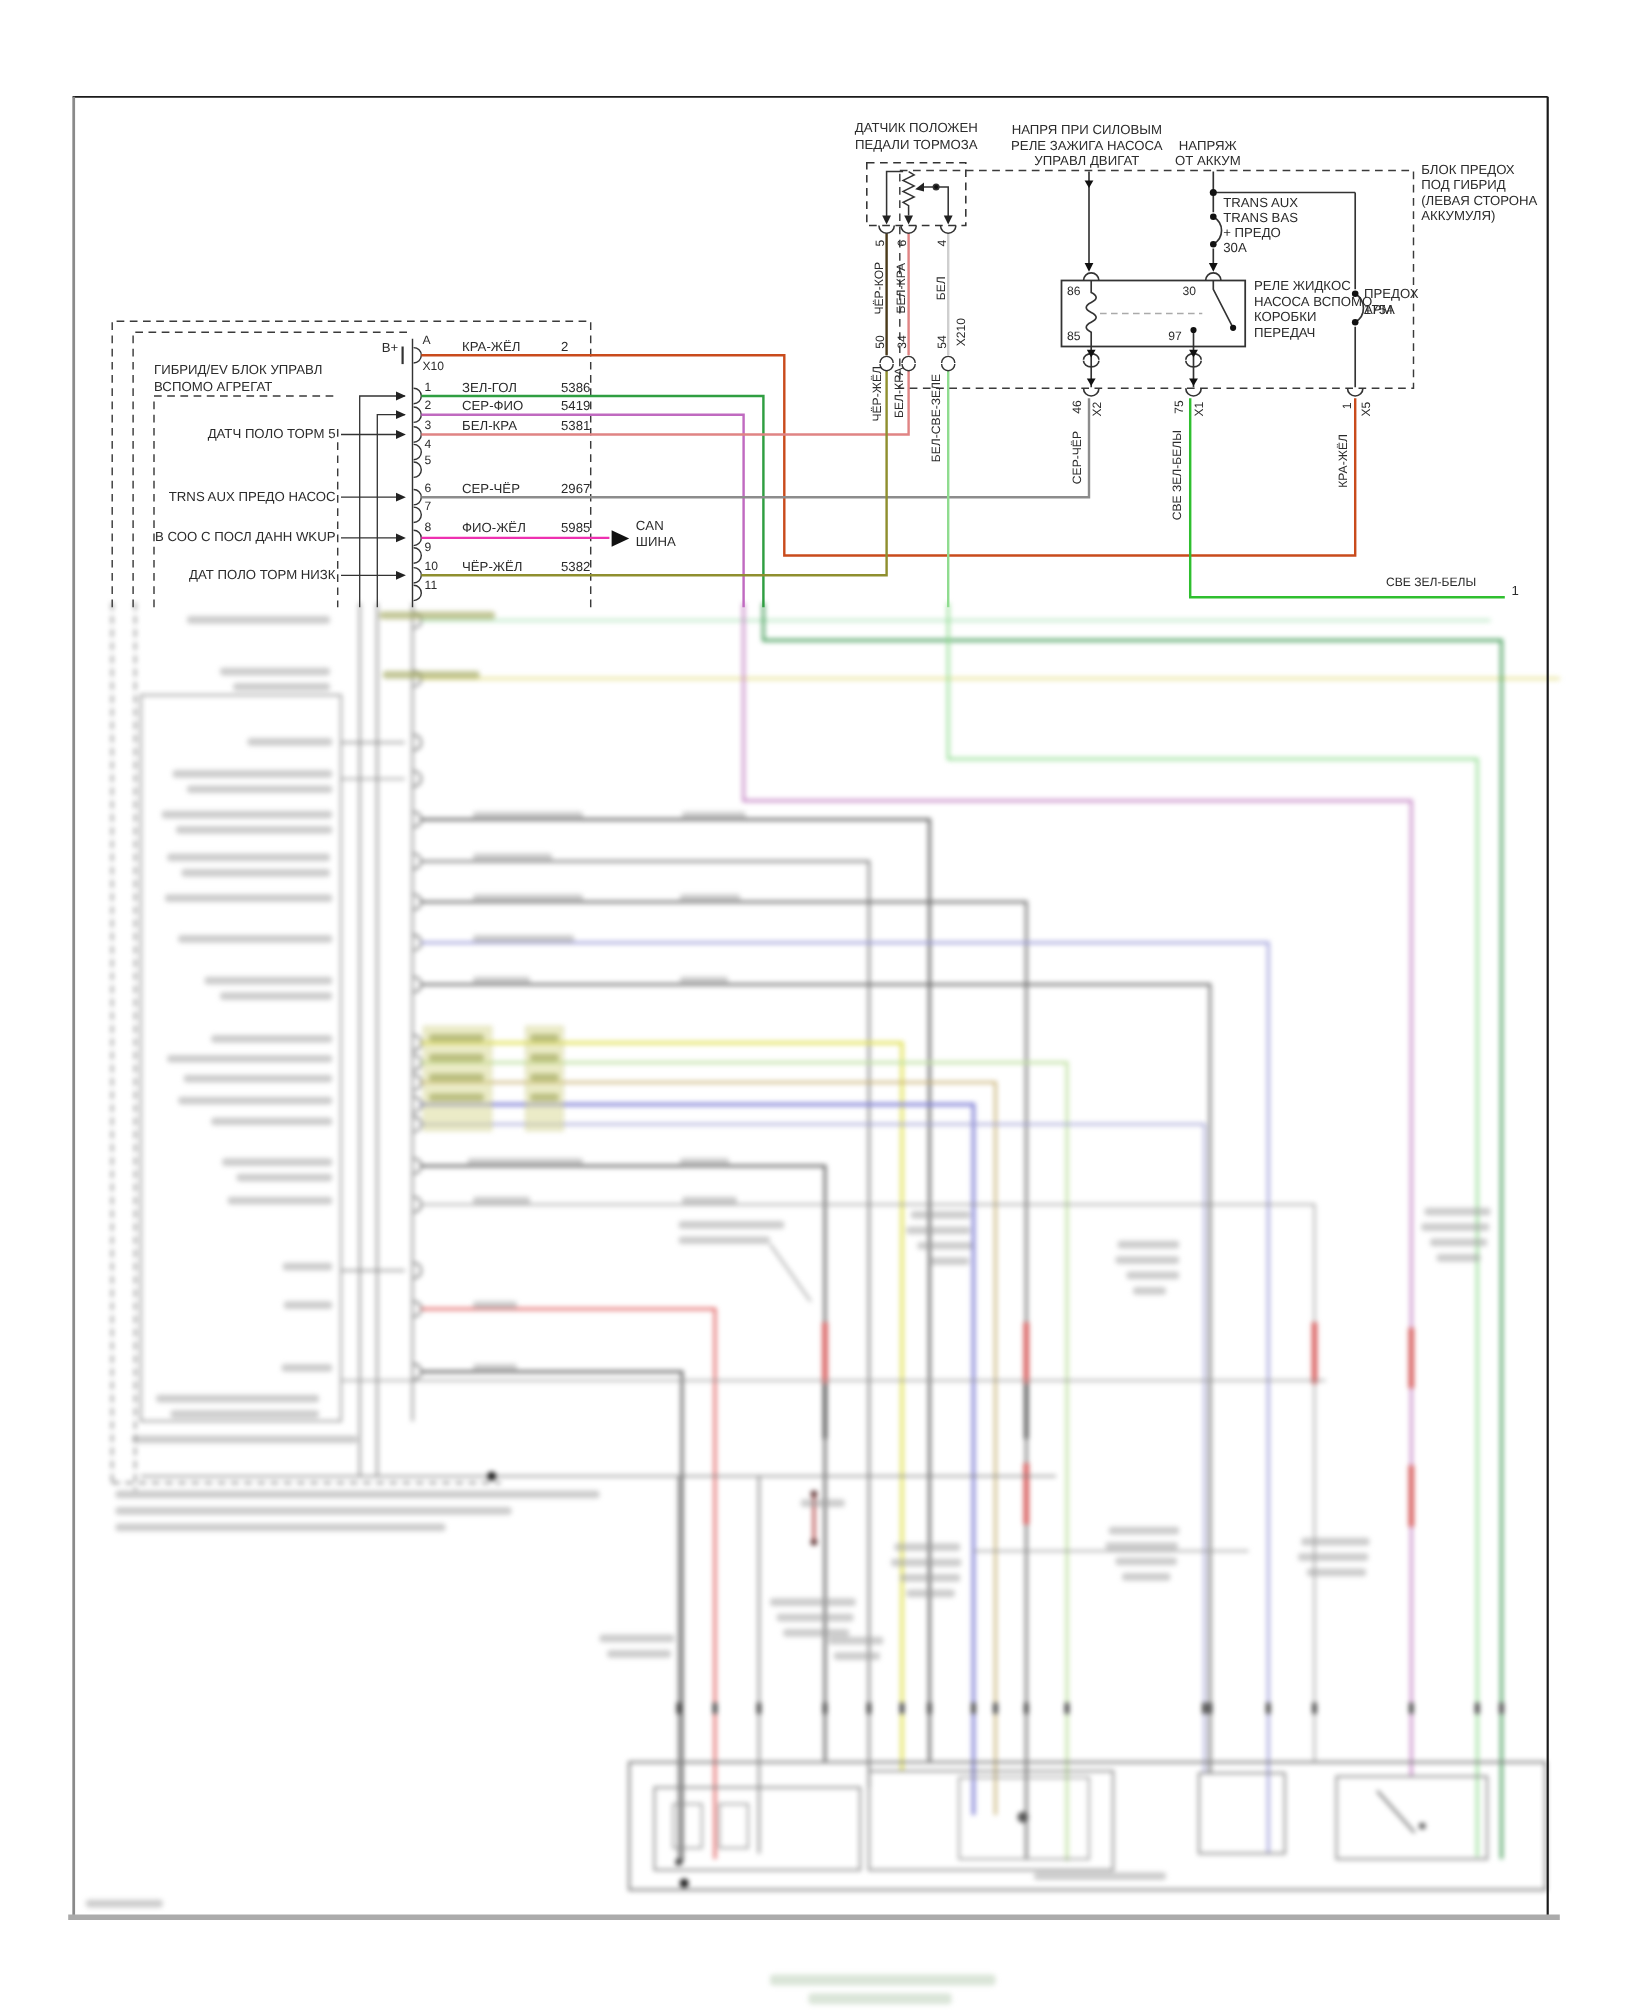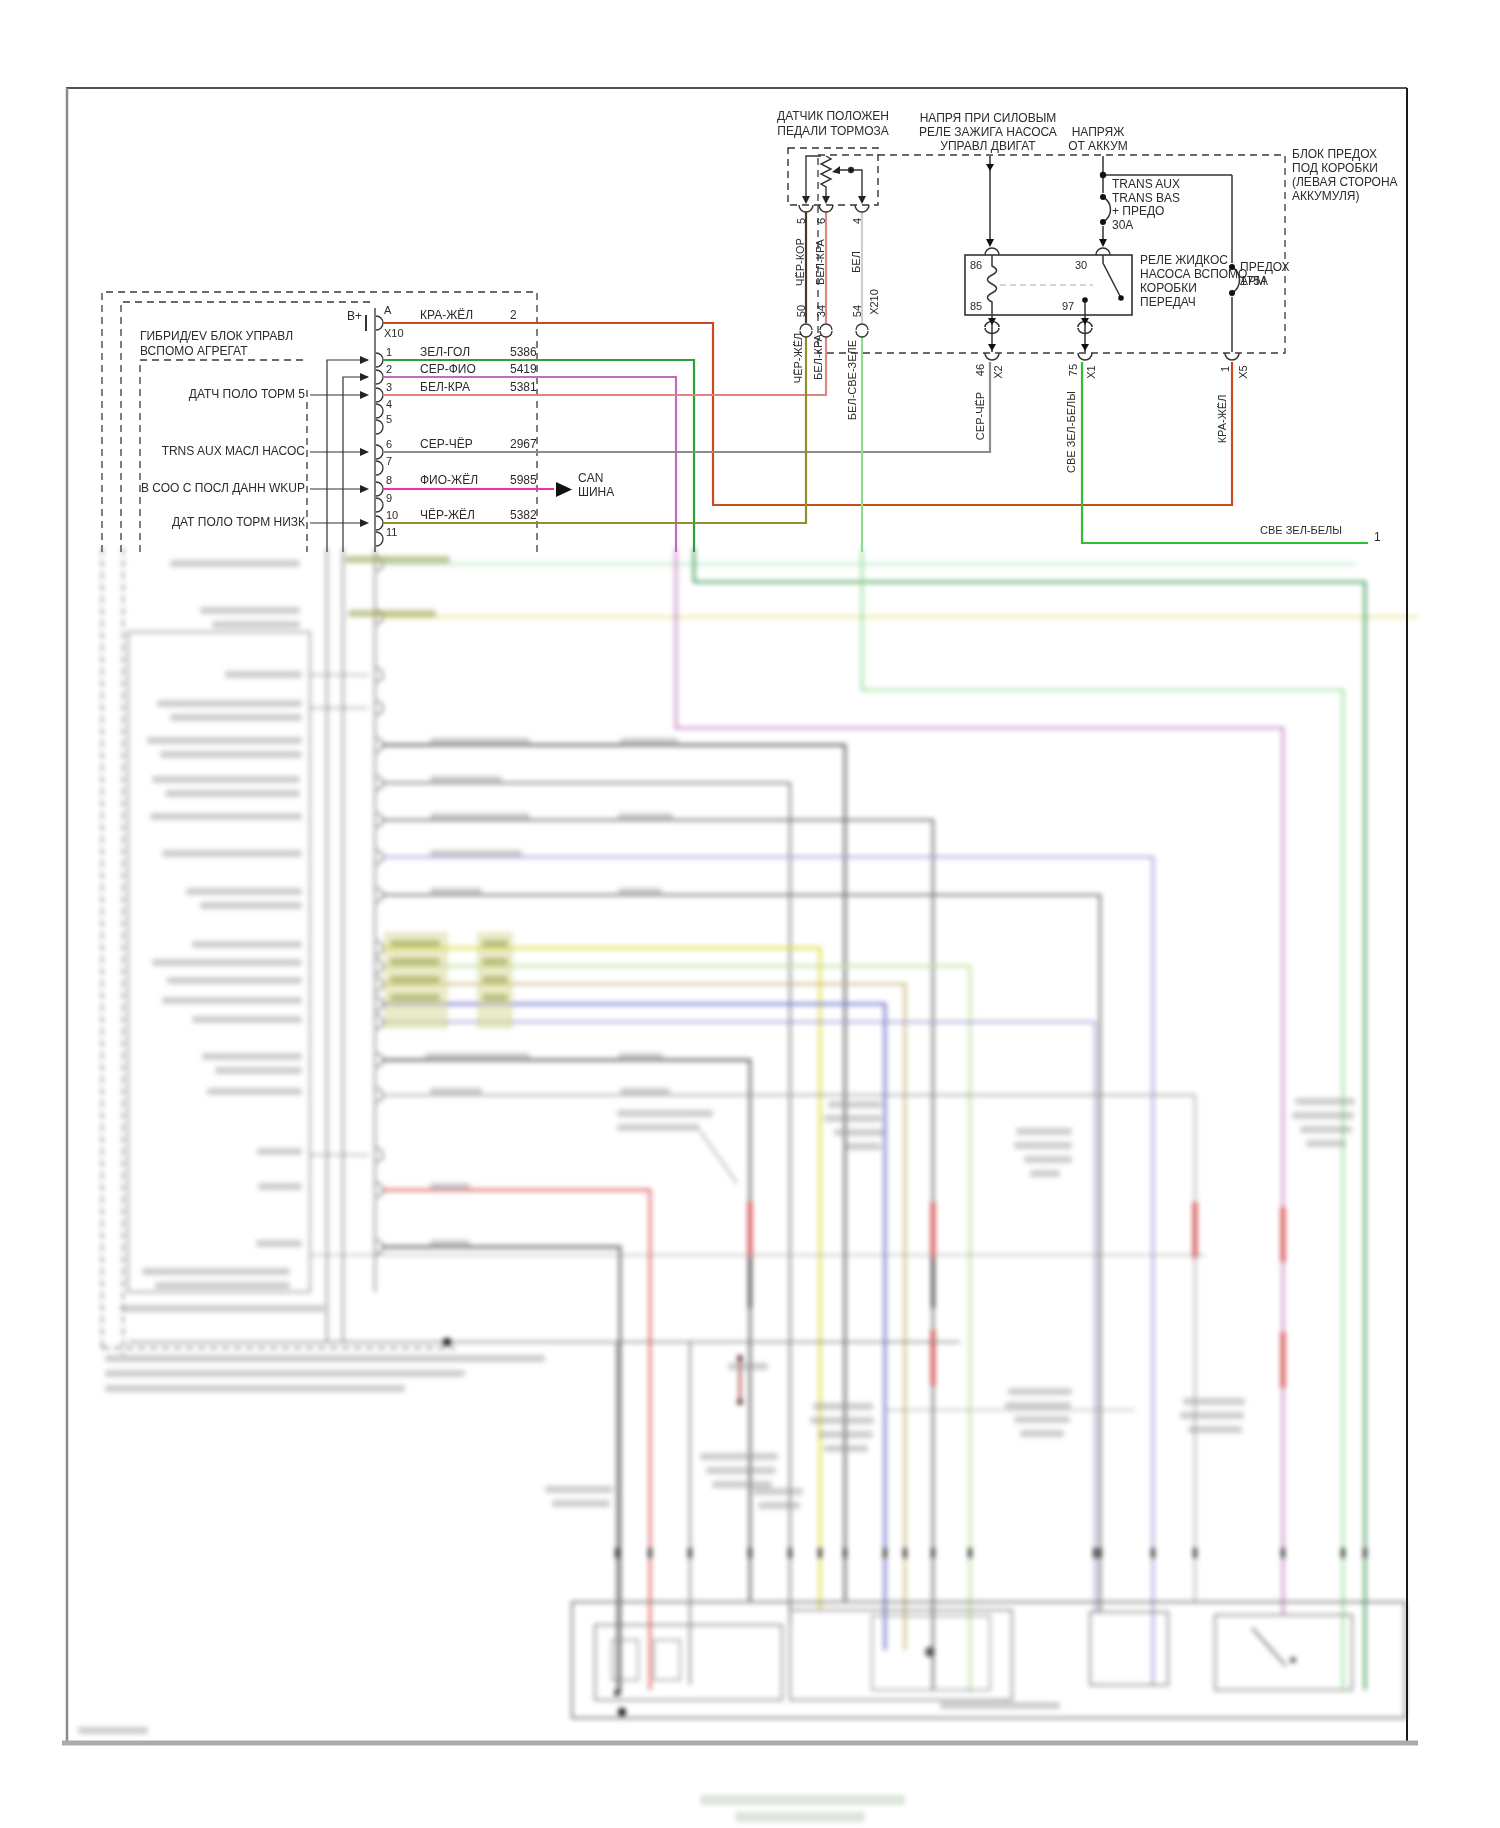--- a/index.html
+++ b/index.html
@@ -324,21 +324,21 @@
   <div class="t" style="left:420px;top:381px">БЕЛ-КРА</div>
   <div class="t" style="left:510px;top:381px">5381</div>
   <div class="t" style="left:420px;top:438px">СЕР-ЧЁР</div>
   <div class="t" style="left:510px;top:438px">2967</div>
   <div class="t" style="left:420px;top:474px">ФИО-ЖЁЛ</div>
   <div class="t" style="left:510px;top:474px">5985</div>
   <div class="t" style="left:420px;top:509px">ЧЁР-ЖЁЛ</div>
   <div class="t" style="left:510px;top:509px">5382</div>
 
   <div class="t tr" style="left:85px;top:388px;width:220px">ДАТЧ ПОЛО ТОРМ 5</div>
-  <div class="t tr" style="left:85px;top:445px;width:220px">TRNS AUX МАСЛ НАСОС</div>
+  <div class="t tr" style="left:85px;top:445px;width:220px">TRNS AUX ПРЕДО НАСОС</div>
   <div class="t tr" style="left:85px;top:482px;width:220px">В СОО С ПОСЛ ДАНН WKUP</div>
   <div class="t tr" style="left:85px;top:516px;width:220px">ДАТ ПОЛО ТОРМ НИЗК</div>
 
   <div class="t" style="left:578px;top:472px">CAN</div>
   <div class="t" style="left:578px;top:486px">ШИНА</div>
 
   <div class="t tc" style="left:753px;top:110px;width:160px">ДАТЧИК ПОЛОЖЕН</div>
   <div class="t tc" style="left:753px;top:125px;width:160px">ПЕДАЛИ ТОРМОЗА</div>
   <div class="t sm rot" style="left:801px;top:221px">5</div>
   <div class="t sm rot" style="left:821px;top:221px">6</div>
@@ -368,21 +368,21 @@
   <div class="t" style="left:1240px;top:275px">175А</div>
   <div class="t" style="left:1140px;top:254px">РЕЛЕ ЖИДКОС</div>
   <div class="t" style="left:1140px;top:268px">НАСОСА ВСПОМО</div>
   <div class="t" style="left:1140px;top:282px">КОРОБКИ</div>
   <div class="t" style="left:1140px;top:296px">ПЕРЕДАЧ</div>
   <div class="t sm" style="left:970px;top:259px">86</div>
   <div class="t sm" style="left:1075px;top:259px">30</div>
   <div class="t sm" style="left:970px;top:300px">85</div>
   <div class="t sm" style="left:1062px;top:300px">97</div>
   <div class="t" style="left:1292px;top:148px">БЛОК ПРЕДОХ</div>
-  <div class="t" style="left:1292px;top:162px">ПОД КОРОБКИ</div>
+  <div class="t" style="left:1292px;top:162px">ПОД ГИБРИД</div>
   <div class="t" style="left:1292px;top:176px">(ЛЕВАЯ СТОРОНА</div>
   <div class="t" style="left:1292px;top:190px">АККУМУЛЯ)</div>
 
   <div class="t sm rot" style="left:980px;top:370px">46</div>
   <div class="t sm rot" style="left:998px;top:372px">X2</div>
   <div class="t sm rot" style="left:980px;top:416px">СЕР-ЧЁР</div>
   <div class="t sm rot" style="left:1073px;top:370px">75</div>
   <div class="t sm rot" style="left:1091px;top:372px">X1</div>
   <div class="t sm rot" style="left:1071px;top:432px">СВЕ ЗЕЛ-БЕЛЫ</div>
   <div class="t sm rot" style="left:1225px;top:369px">1</div>

